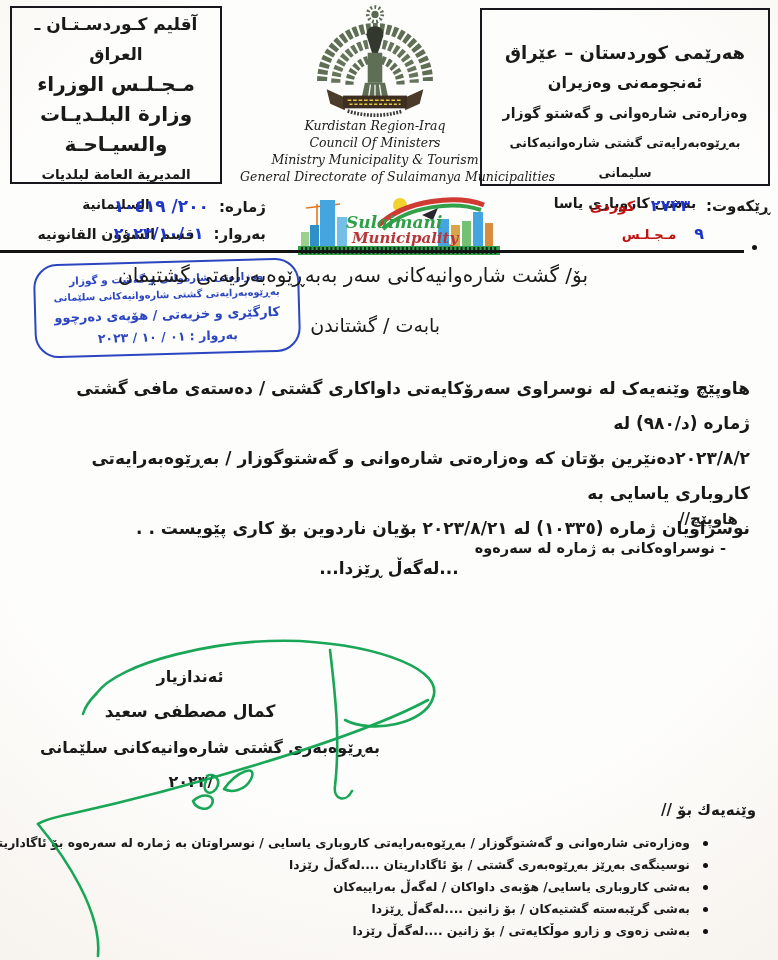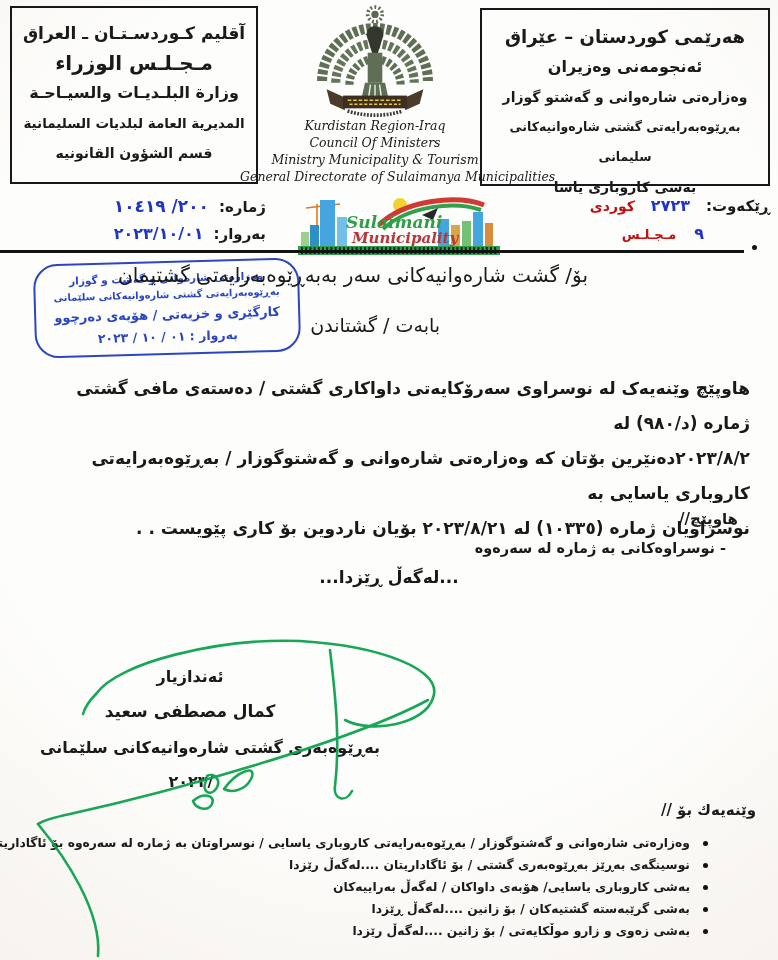--- a/index.html
+++ b/index.html
@@ -3,26 +3,26 @@
 <meta charset="utf-8">
 <style>
   html,body{margin:0;padding:0;background:#e8e6e2;}
   .page{position:relative;width:778px;height:960px;margin:0 auto;
         background:#fcfbf8;
         background-image:radial-gradient(circle at 50% 40%, #fdfdfb 60%, #f7f3ee 100%);
         font-family:"DejaVu Sans",sans-serif;color:#1a1a1a;overflow:hidden}
 
   
   .hdr-box{position:absolute;border:2.5px solid #17171c;text-align:center;font-weight:bold;box-sizing:border-box}
-  #boxL{left:10px;top:6px;width:248px;height:178px;padding-top:10px;direction:rtl}
-  #boxR{left:480px;top:8px;width:290px;height:178px;padding-top:12px;direction:rtl}
+  #boxL{left:10px;top:6px;width:212px;height:178px;padding-top:1px;direction:rtl}
+  #boxR{left:480px;top:8px;width:290px;height:178px;padding-top:28px;direction:rtl}
   #boxL .ln{line-height:30px}
   #boxL .ln:nth-child(1){font-size:17px}
   #boxL .ln:nth-child(2){font-size:20px}
-  #boxL .ln:nth-child(3){font-size:16px}
+  #boxL .ln:nth-child(3){font-size:20px}
   #boxL .ln:nth-child(4){font-size:13.5px}
   #boxL .ln:nth-child(5){font-size:14px}
   #boxR .ln{line-height:30px}
   #boxR .ln:nth-child(1){font-size:18px}
   #boxR .ln:nth-child(2){font-size:16px}
   #boxR .ln:nth-child(3){font-size:14px}
   #boxR .ln:nth-child(4){font-size:12.5px}
   #boxR .ln:nth-child(5){font-size:14px}
 
   #emblem{position:absolute;left:302px;top:2px;width:146px;height:116px}
@@ -54,21 +54,21 @@
   #stamp .s:nth-child(1){font-size:10.5px;line-height:17px}
   #stamp .s:nth-child(2){font-size:9.8px;line-height:16px}
   #stamp .s:nth-child(3){font-size:13px;line-height:23px}
   #stamp .s:nth-child(4){font-size:12.5px;line-height:22px;direction:ltr;letter-spacing:1px}
 
   #toLine{position:absolute;right:190px;top:263px;font-size:20px;font-weight:normal;direction:rtl;white-space:nowrap;z-index:2}
   #subjLine{position:absolute;left:200px;top:314px;width:240px;text-align:right;font-size:19px;font-weight:normal;direction:rtl;z-index:2}
 
   
   #bodyText{position:absolute;left:28px;top:371px;width:722px;direction:rtl;font-size:17px;font-weight:600;line-height:35px;color:#191919}
-  #closing{text-align:center;margin-top:14px;font-weight:bold}
+  #closing{text-align:center;margin-top:5px;font-weight:bold}
 
   #attHdr{position:absolute;right:40px;top:510px;font-size:15px;font-weight:bold;direction:rtl}
   #attItem{position:absolute;right:52px;top:540px;font-size:14.5px;font-weight:600;direction:rtl}
 
   
   .sigLine{position:absolute;text-align:center;font-weight:bold;direction:rtl;white-space:nowrap}
   #sigTitle{left:120px;top:667px;width:140px;font-size:16px}
   #sigName{left:95px;top:701px;width:190px;font-size:17px}
   #sigPos{left:20px;top:738px;width:380px;font-size:16px}
   #sigDate{left:136px;top:772px;width:110px;font-size:16px;direction:ltr}

